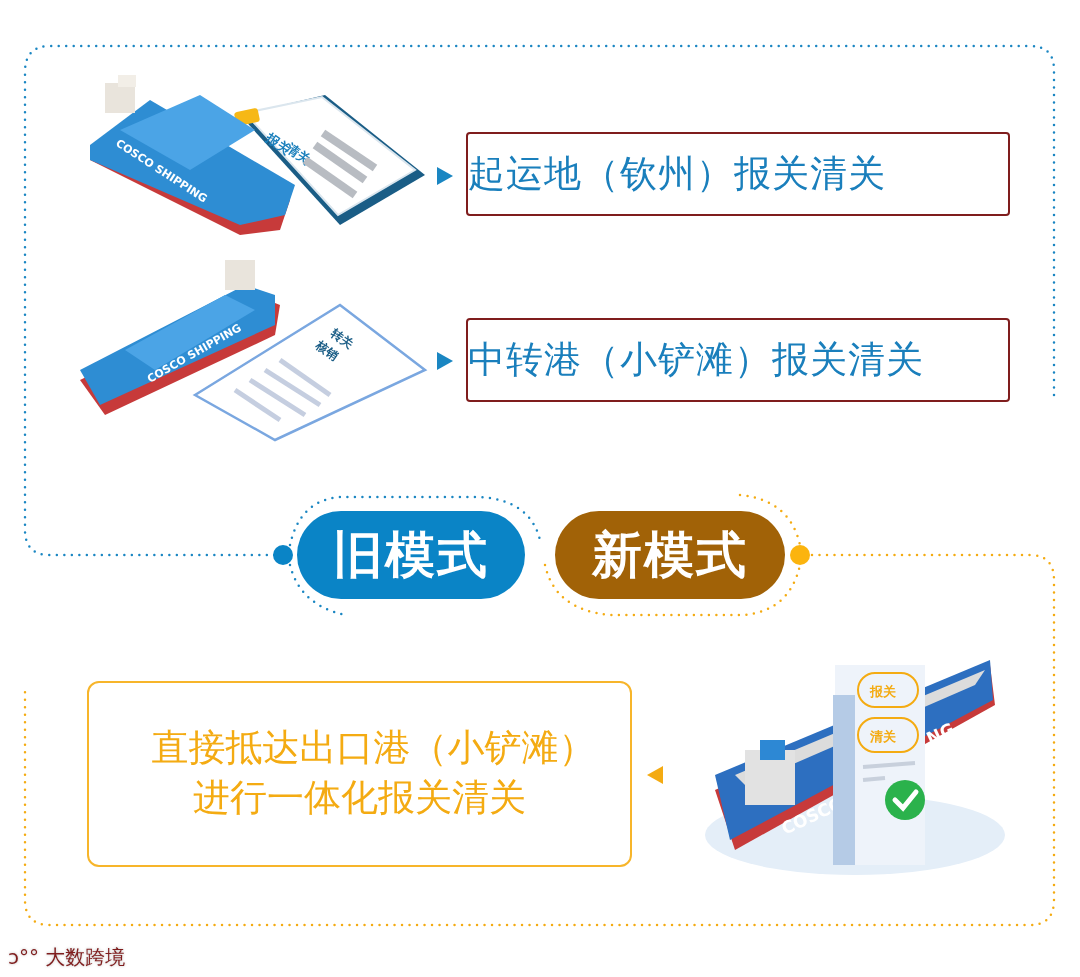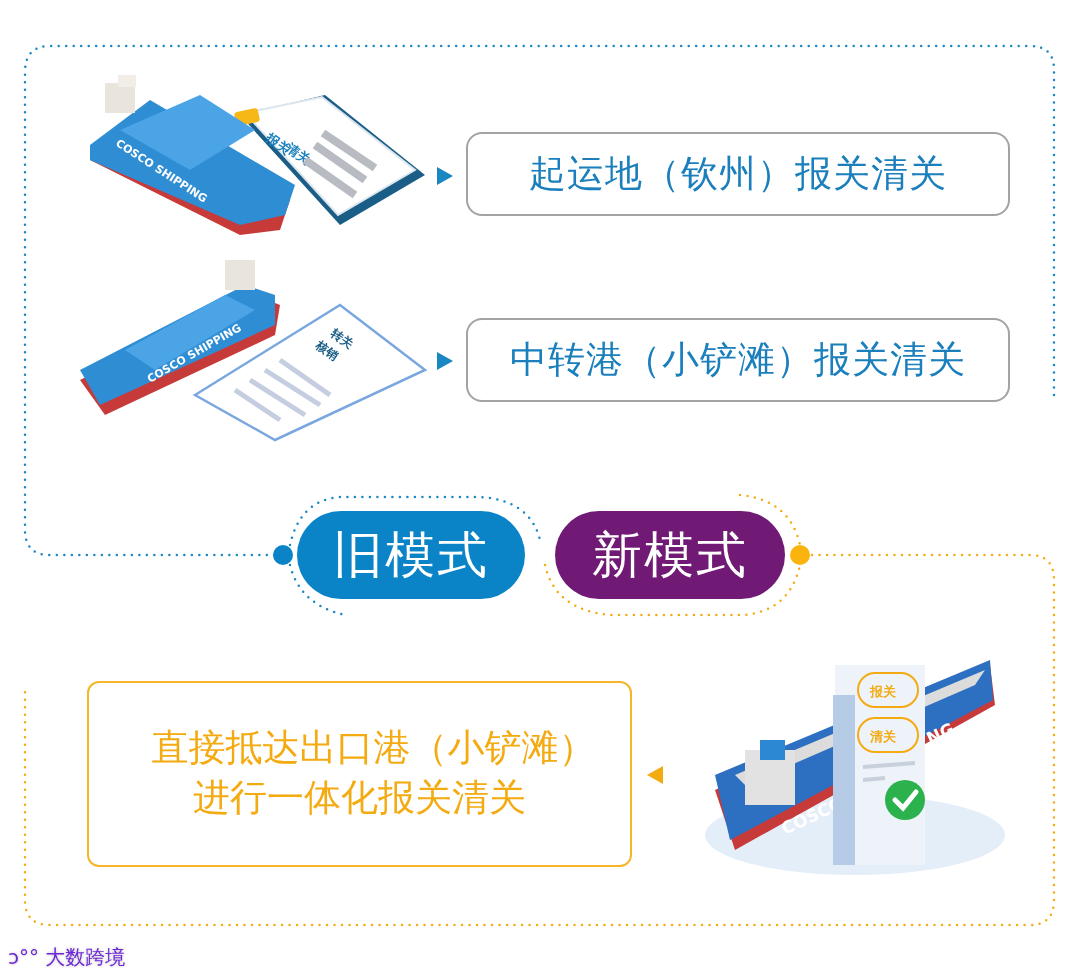--- a/index.html
+++ b/index.html
@@ -1,32 +1,32 @@
 <!DOCTYPE html>
 <html><head>
 <meta charset="utf-8">
 <style>
   html, body { margin: 0; padding: 0; background: #ffffff; }
   body { width: 1080px; height: 977px; position: relative; overflow: hidden; font-family: "DejaVu Sans", sans-serif; }
   .abs { position: absolute; }
   svg { display: block; }
   .step-box {
-    position: absolute; border: 2px solid #a3a3a3; border-radius: 16px; background: #fff;
-    color: #1a7fbc; font-size: 37px; display: flex; align-items: center; justify-content: center;
+    position: absolute; border: 2px solid #7f1d1d; border-radius: 4px; background: #fff;
+    color: #1a7fbc; font-size: 37px; display: flex; align-items: center; justify-content: flex-start;
     letter-spacing: 1px; box-sizing: border-box;
   }
   .new-box {
     position: absolute; border: 2px solid #f7b52a; border-radius: 12px; background: #fff;
     color: #f4ab12; font-size: 37px; box-sizing: border-box; text-align: center;
   }
   .pill {
-    position: absolute; border-radius: 50px; color: #fff; font-size: 50px; font-weight: normal;
+    position: absolute; border-radius: 50px; color: #fff; font-size: 50px; font-weight: bold;
     display: flex; align-items: center; justify-content: center; letter-spacing: 2px;
   }
-  .watermark { position: absolute; left: 8px; top: 944px; color: #6d28d9; font-size: 20px; text-shadow: 0 0 3px #bbb; }
+  .watermark { position: absolute; left: 8px; top: 944px; color: #7f1d1d; font-size: 20px; text-shadow: 0 0 3px #bbb; }
 </style>
 </head>
 <body>
 
 <svg class="abs" style="left:0;top:0" width="1080" height="977">
 
   <path d="M 1054 395 L 1054 70 Q 1054 46 1030 46 L 50 46 Q 25 46 25 72 L 25 530 Q 25 555 50 555 L 283 555" fill="none" stroke="#1a86c2" stroke-width="2.5" stroke-dasharray="0 7.5" stroke-linecap="round"></path>
 
   <path d="M 290 545 Q 300 500 340 497 L 480 497 Q 530 500 540 540" fill="none" stroke="#1a86c2" stroke-width="2.5" stroke-dasharray="0 7.5" stroke-linecap="round"></path>
   <path d="M 290 565 Q 300 605 345 615" fill="none" stroke="#1a86c2" stroke-width="2.5" stroke-dasharray="0 7.5" stroke-linecap="round"></path>
@@ -37,21 +37,21 @@
   <path d="M 812 555 L 1030 555 Q 1054 555 1054 580 L 1054 900 Q 1054 925 1030 925 L 50 925 Q 25 925 25 900 L 25 685" fill="none" stroke="#f4ab12" stroke-width="2.5" stroke-dasharray="0 7.5" stroke-linecap="round"></path>
 
   <circle cx="283" cy="555" r="10" fill="#0a84c6"></circle>
   <circle cx="800" cy="555" r="10" fill="#fbb40e"></circle>
 </svg>
 
 <div class="pill" style="left:297px;top:511px;width:228px;height:88px;background:#0a84c6;">
   <span>旧模式</span>
 </div>
 
-<div class="pill" style="left:555px;top:511px;width:230px;height:88px;background:#701a75;">
+<div class="pill" style="left:555px;top:511px;width:230px;height:88px;background:#a16207;">
   <span>新模式</span>
 </div>
 
 <div class="abs" style="left:80px;top:75px;width:360px;height:170px;">
   <svg width="360" height="170" viewBox="0 0 360 170">
 
     <g>
       <polygon points="160,40 245,20 345,100 260,150" fill="#1a5d86"></polygon>
       <polygon points="165,38 242,22 335,95 258,140" fill="#ffffff" stroke="#dbe6ee" stroke-width="2"></polygon>
       <rect x="155" y="35" width="24" height="14" rx="3" fill="#f6b816" transform="rotate(-12 167 42)"></rect>

